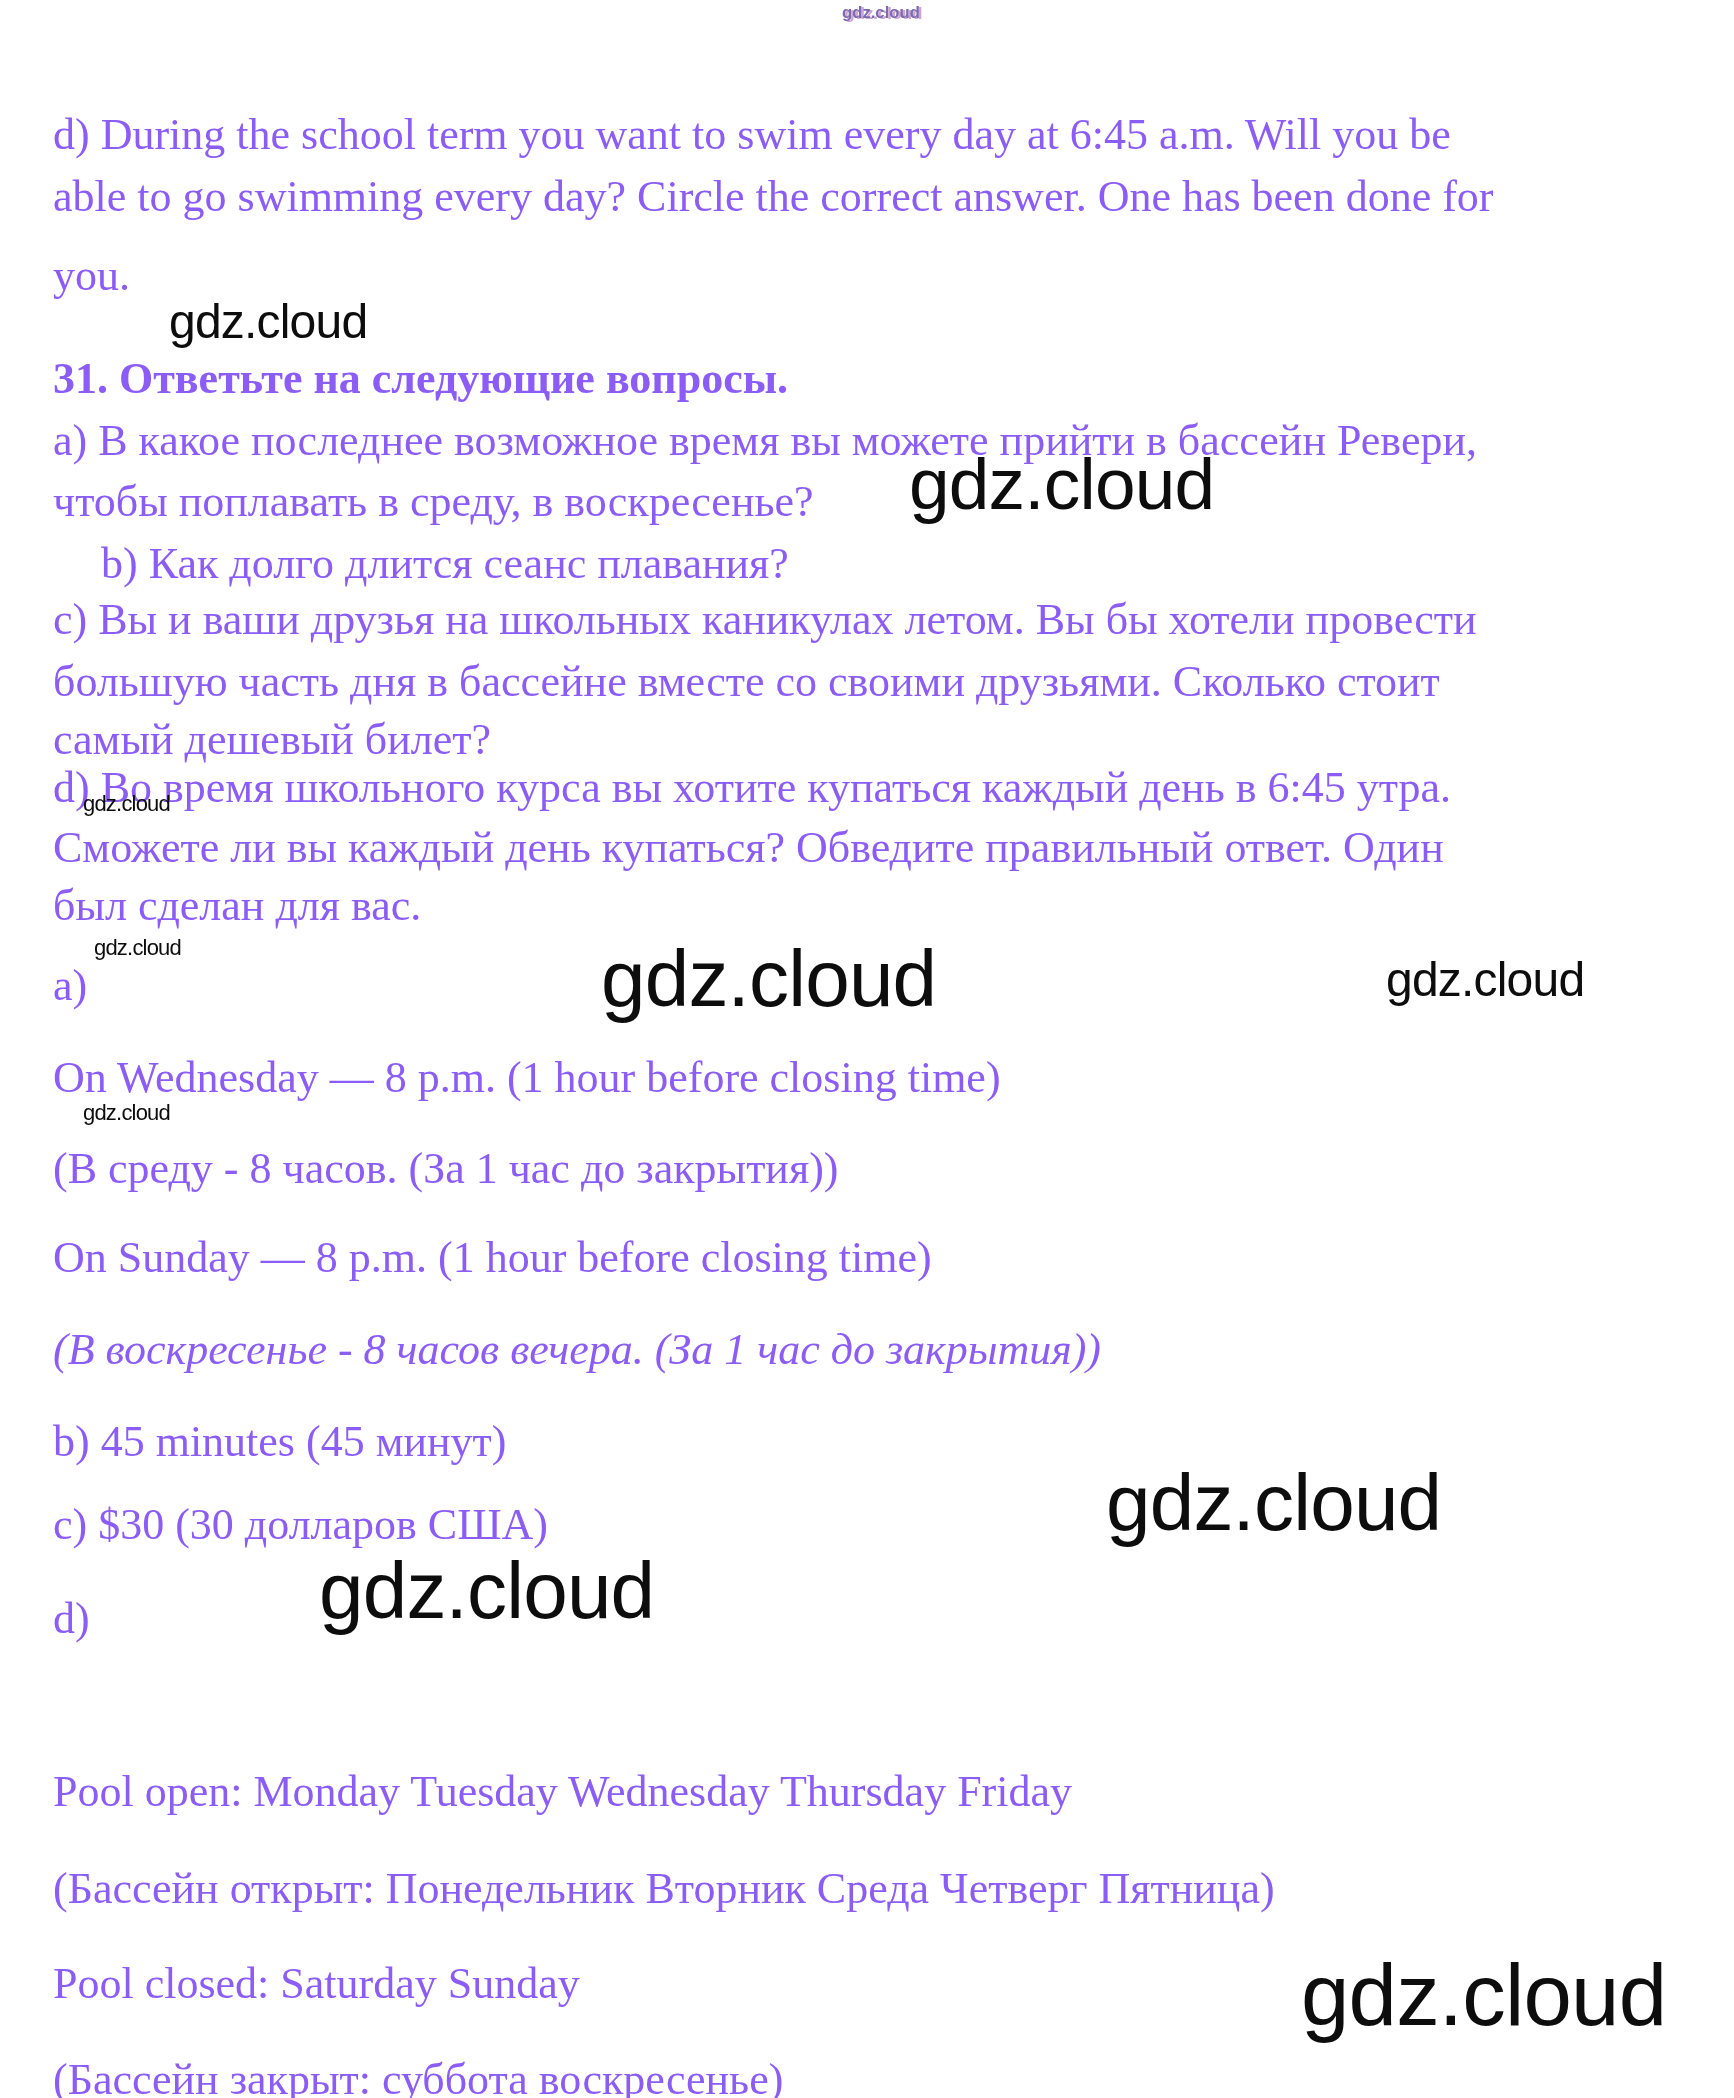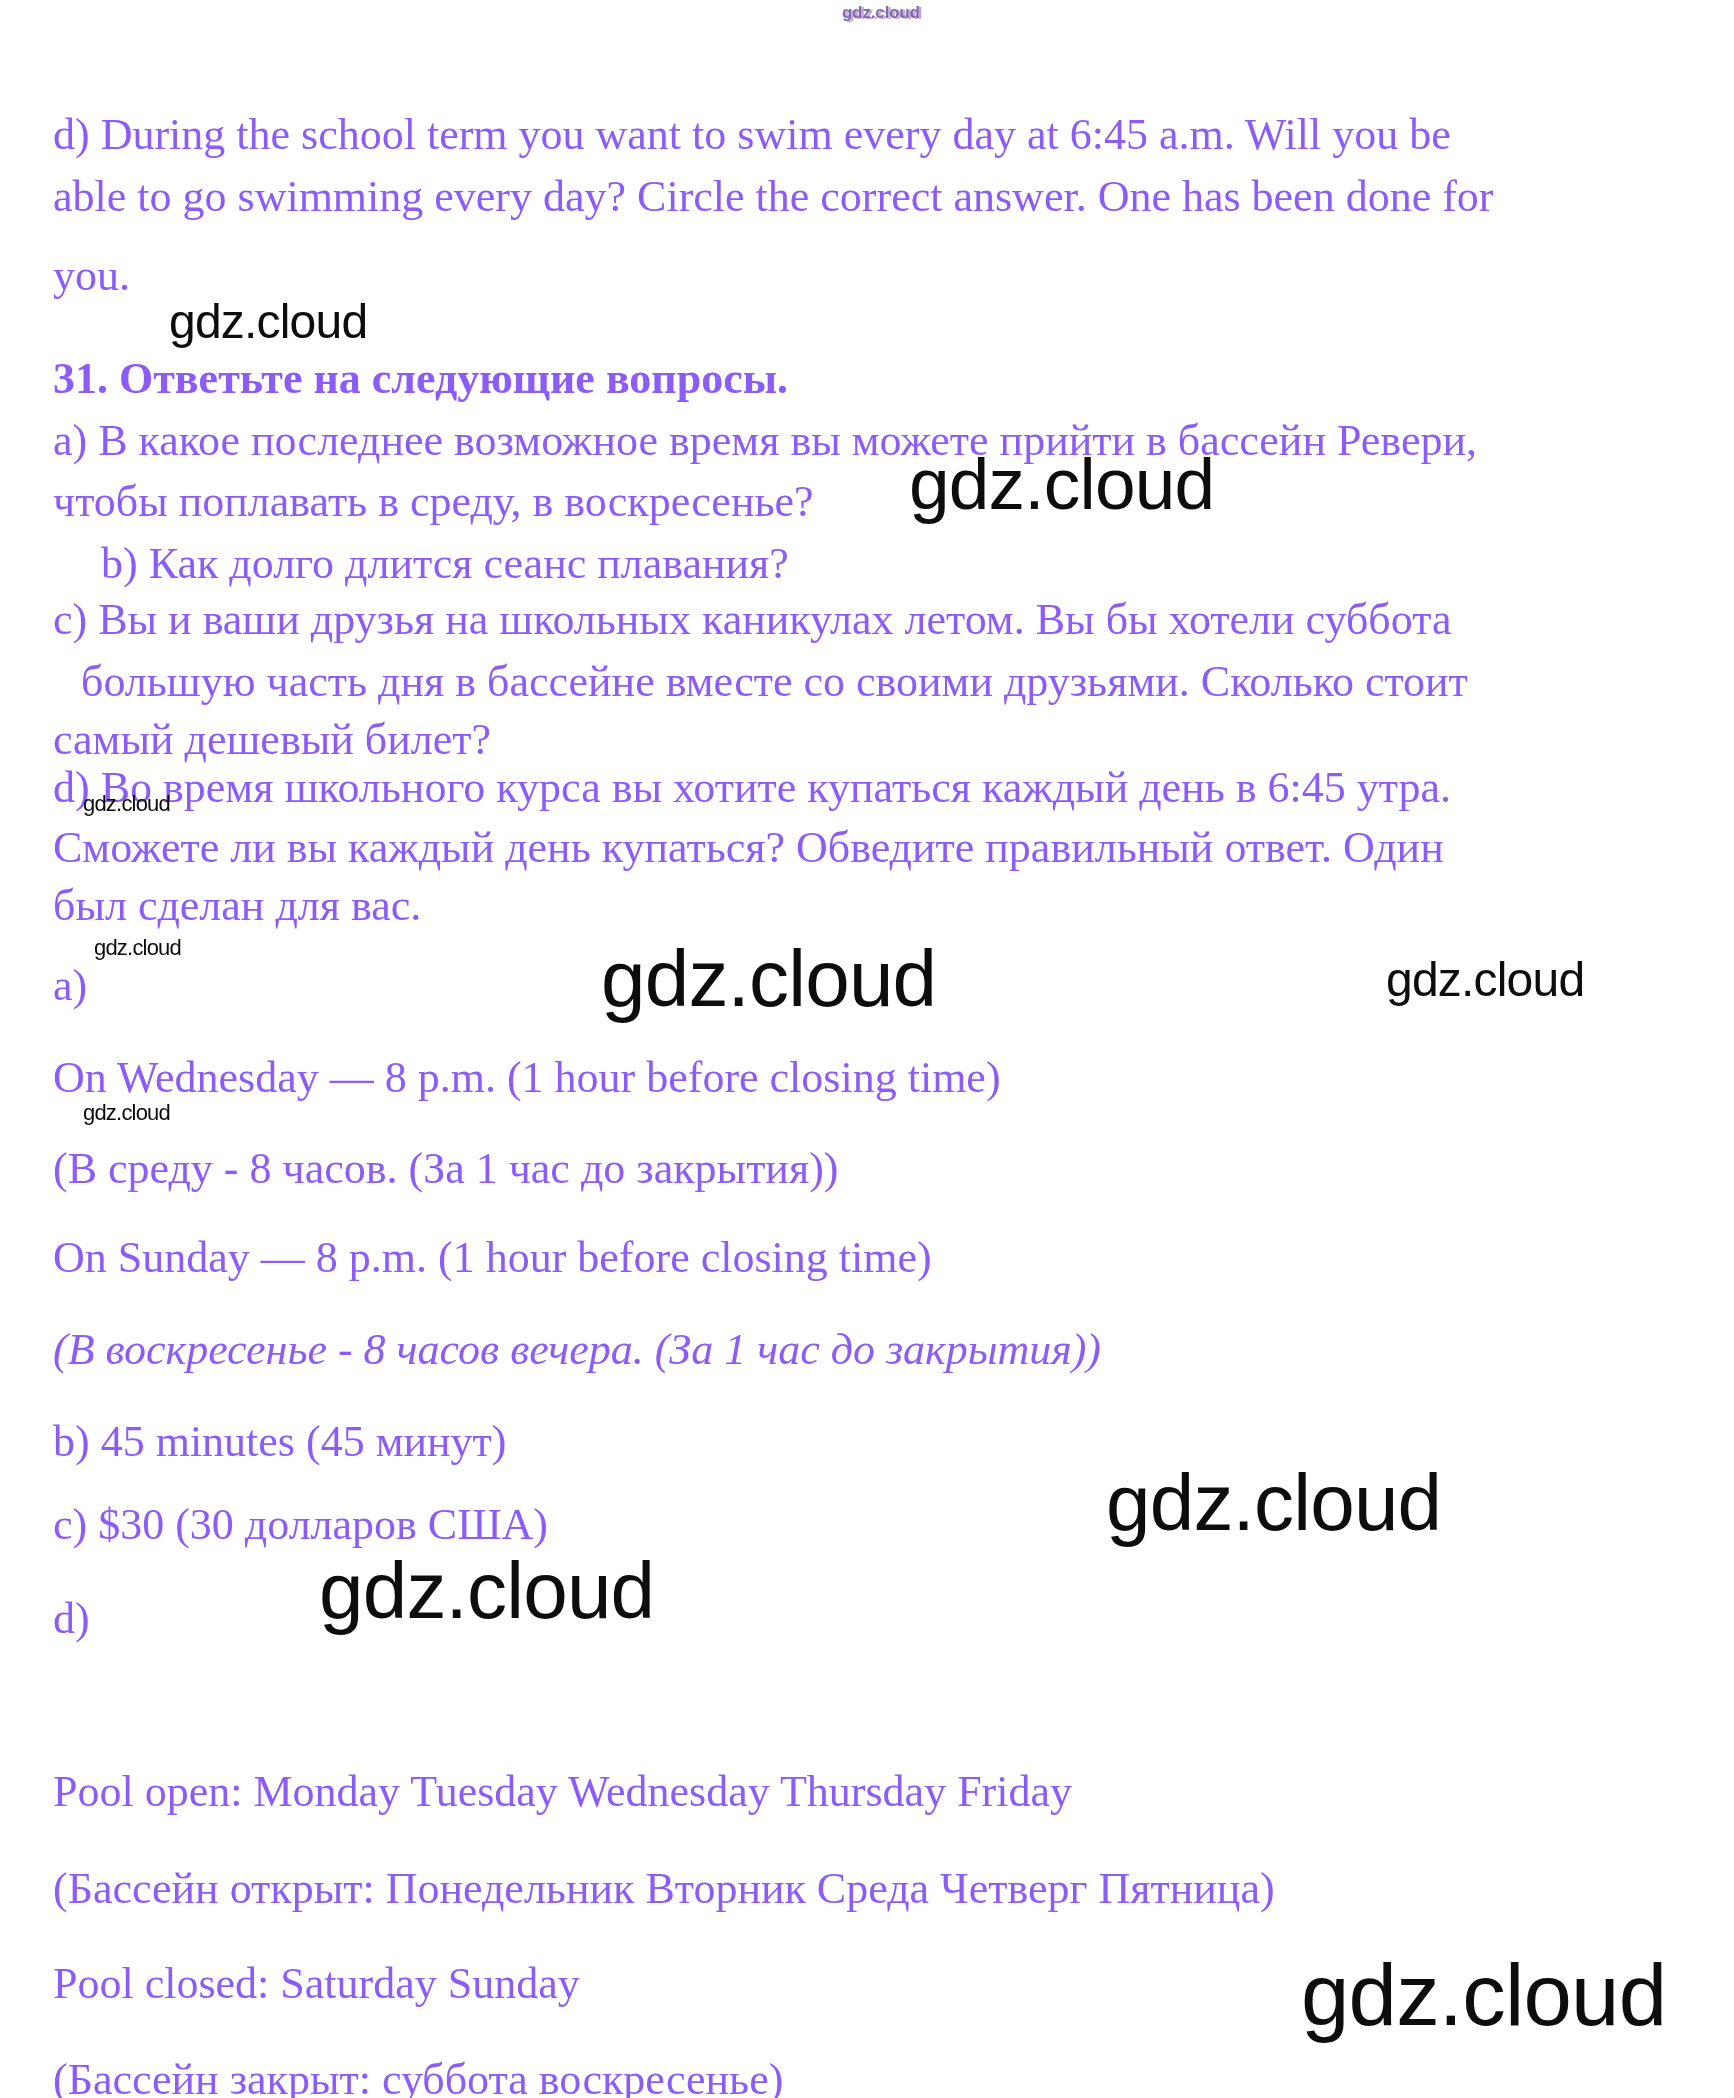--- a/index.html
+++ b/index.html
@@ -48,22 +48,22 @@
 
 <div class="line bold" style="left:53px; top:355px;">31. Ответьте на следующие вопросы.</div>
 
 <div class="line" style="left:53px; top:417px;">a) В какое последнее возможное время вы можете прийти в бассейн Ревери,</div>
 <div class="line" style="left:53px; top:478px;">чтобы поплавать в среду, в воскресенье?</div>
 
 <div class="wm" style="left:909px; top:442px; font-size:73px;">gdz.cloud</div>
 
 <div class="line" style="left:53px; top:540px;margin-left:48px;">b) Как долго длится сеанс плавания?</div>
 
-<div class="line" style="left:53px; top:596px;">c) Вы и ваши друзья на школьных каникулах летом. Вы бы хотели суббота</div>
-<div class="line" style="left:53px; top:658px;margin-left:28px;">большую часть дня в бассейне вместе со своими друзьями. Сколько стоит</div>
+<div class="line" style="left:53px; top:596px;">c) Вы и ваши друзья на школьных каникулах летом. Вы бы хотели провести</div>
+<div class="line" style="left:53px; top:658px;">большую часть дня в бассейне вместе со своими друзьями. Сколько стоит</div>
 <div class="line" style="left:53px; top:716px;">самый дешевый билет?</div>
 
 <div class="line" style="left:53px; top:764px;">d) Во время школьного курса вы хотите купаться каждый день в 6:45 утра.</div>
 <div class="line" style="left:53px; top:824px;">Сможете ли вы каждый день купаться? Обведите правильный ответ. Один</div>
 <div class="line" style="left:53px; top:882px;">был сделан для вас.</div>
 
 <div class="wm" style="left:83px; top:791px; font-size:22px;">gdz.cloud</div>
 
 <div class="line" style="left:53px; top:962px;">a)</div>
 <div class="wm" style="left:94px; top:935px; font-size:22px;">gdz.cloud</div>

